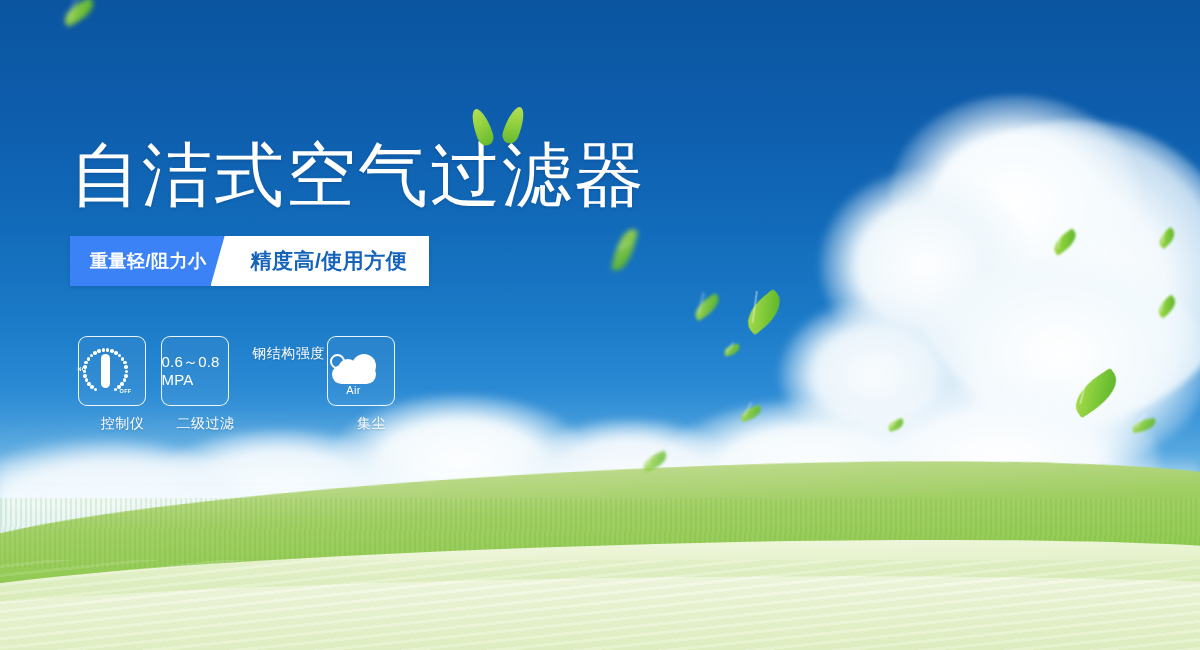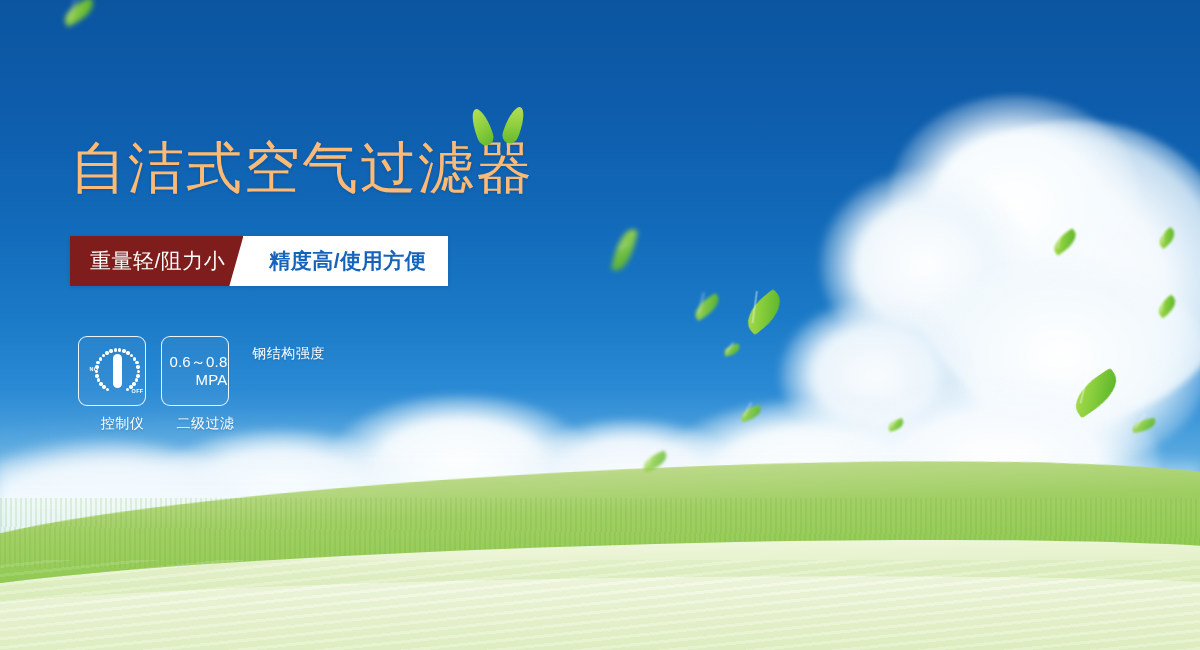--- a/index.html
+++ b/index.html
@@ -130,44 +130,44 @@
   }
   .leaf::after{ 
     content:""; position:absolute; left:14%; top:48%;
     width:72%; height:1.5px; background:rgba(255,255,255,.4);
     transform:rotate(-42deg); transform-origin:left center;
   }
 
   
   .title-wrap{ position:absolute; left:70px; top:140px; }
   .title{
-    font-size:56px; line-height:1;
-    color:#fdba74; letter-spacing:2px;
+    font-size:70px; line-height:1;
+    color:#ffffff; letter-spacing:2px;
     font-weight:300;
     white-space:nowrap;
     text-shadow:0 1px 3px rgba(0,40,90,.25);
   }
   
   .sprout{ position:absolute; }
   .sprout .sl{
     position:absolute; width:16px; height:38px;
     background:linear-gradient(160deg,#b9e055 0%, #93d241 45%, #62b72c 100%);
     border-radius:60% 60% 55% 55% / 80% 80% 30% 30%;
   }
 
   
   .subbar{
     position:absolute; left:70px; top:236px;
     height:50px; display:flex; align-items:stretch;
     box-shadow:0 1px 4px rgba(0,40,90,.18);
   }
   .sub-left{
-    background:#7f1d1d;
+    background:#3b82f6;
     color:#ffffff;
-    font-size:21px; font-weight:400;
+    font-size:18px; font-weight:700;
     display:flex; align-items:center;
     padding:0 18px 0 20px;
     letter-spacing:.5px;
   }
   .sub-right{
     background:#ffffff;
     color:#1663ba;
     font-size:21px; font-weight:700;
     display:flex; align-items:center;
     padding:0 22px 0 26px;
@@ -184,21 +184,21 @@
   .features{
     position:absolute; left:74px; top:336px;
     display:flex; gap:8px;
   }
   .feature{ width:75px; display:flex; flex-direction:column; align-items:center; }
   .fbox{
     width:68px; height:70px;
     border:1.6px solid rgba(255,255,255,.92);
     border-radius:9px;
     display:flex; flex-direction:column;
-    align-items:flex-end; justify-content:center;
+    align-items:flex-start; justify-content:center;
     color:#ffffff; position:relative;
     background:rgba(255,255,255,.04);
   }
   .fbox .txt{ font-size:15px; line-height:1.18; text-align:center; font-weight:400; letter-spacing:.2px; }
   .fcap{
     margin-top:9px; font-size:14px; color:#ffffff;
     white-space:nowrap; letter-spacing:.5px;
     text-shadow:0 1px 2px rgba(0,50,100,.25);
     margin-left:22px;
   }
@@ -342,15 +342,27 @@
         <div class="txt">MPA</div>
       </div>
       <div class="fcap">二级过滤</div>
     </div>
 
 
     <div class="feature">
       <div class="fcap">钢结构强度</div>
     </div>
 
+    <div class="feature">
+      <div class="fbox">
+        <div class="aircloud">
+          <div class="sun"></div>
+          <div class="puff" style="left:10px; top:10px; width:20px; height:20px;"></div>
+          <div class="puff" style="left:24px; top:5px;  width:24px; height:24px;"></div>
+          <div class="base"></div>
+          <div class="air">Air</div>
+        </div>
+      </div>
+      <div class="fcap">集尘</div>
+    </div>
 
   </div>
 </div>
 
 </body></html>

